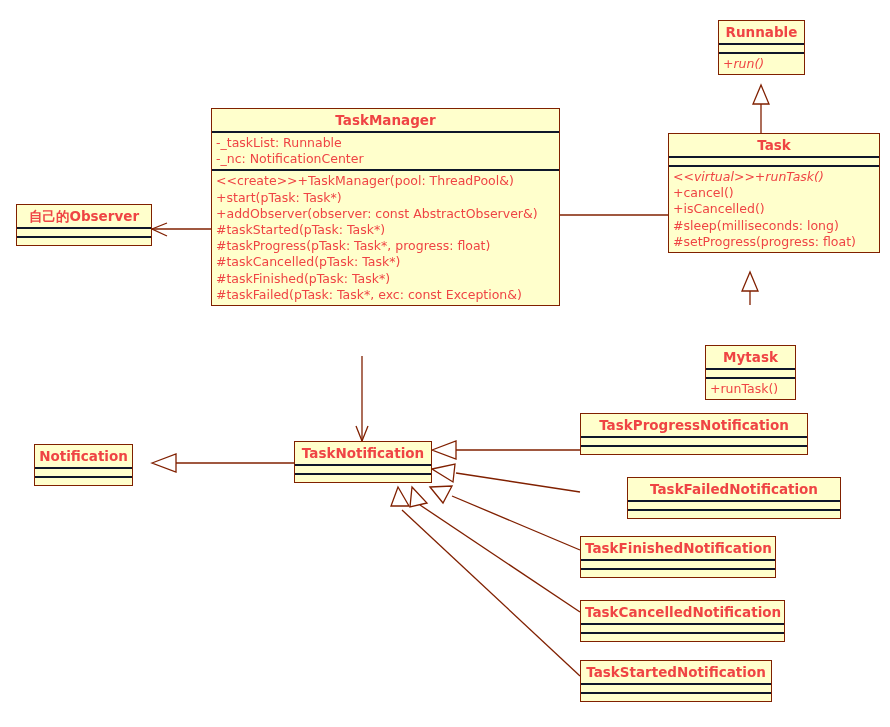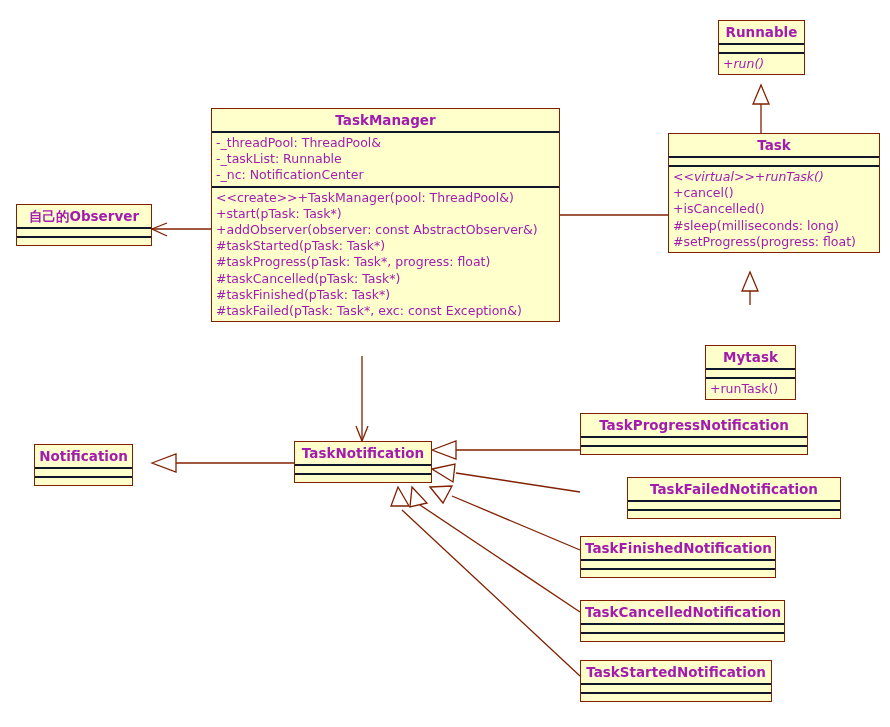--- a/index.html
+++ b/index.html
@@ -29,21 +29,21 @@
     position: absolute;
     border: 1px solid #802000;
     background: #ffffcc;
     box-sizing: border-box;
     z-index: 2;
   }
   .compartment {
     box-sizing: border-box;
     padding: 1px 4px 2px 4px;
     font-size: 13px;
-    color: #a21caf;
+    color: #ef4444;
     line-height: 16px;
     white-space: nowrap;
   }
   .compartment + .compartment {
     border-top: 2px solid #0f172a;
   }
   .cname {
     text-align: center;
     font-weight: bold;
     font-size: 13.5px;
@@ -134,21 +134,20 @@
     <div class="compartment cname">Mytask</div>
     <div class="compartment empty-strip"></div>
     <div class="compartment members">
       <div class="member">+runTask()</div>
     </div>
   </div>
 
   <div class="uml-class" style="left:211px; top:108px; width:349px;">
     <div class="compartment cname">TaskManager</div>
     <div class="compartment members">
-      <div class="member">-_threadPool: ThreadPool&amp;</div>
       <div class="member">-_taskList: Runnable</div>
       <div class="member">-_nc: NotificationCenter</div>
     </div>
     <div class="compartment members">
       <div class="member">&lt;&lt;create&gt;&gt;+TaskManager(pool: ThreadPool&amp;)</div>
       <div class="member">+start(pTask: Task*)</div>
       <div class="member">+addObserver(observer: const AbstractObserver&amp;)</div>
       <div class="member">#taskStarted(pTask: Task*)</div>
       <div class="member">#taskProgress(pTask: Task*, progress: float)</div>
       <div class="member">#taskCancelled(pTask: Task*)</div>

